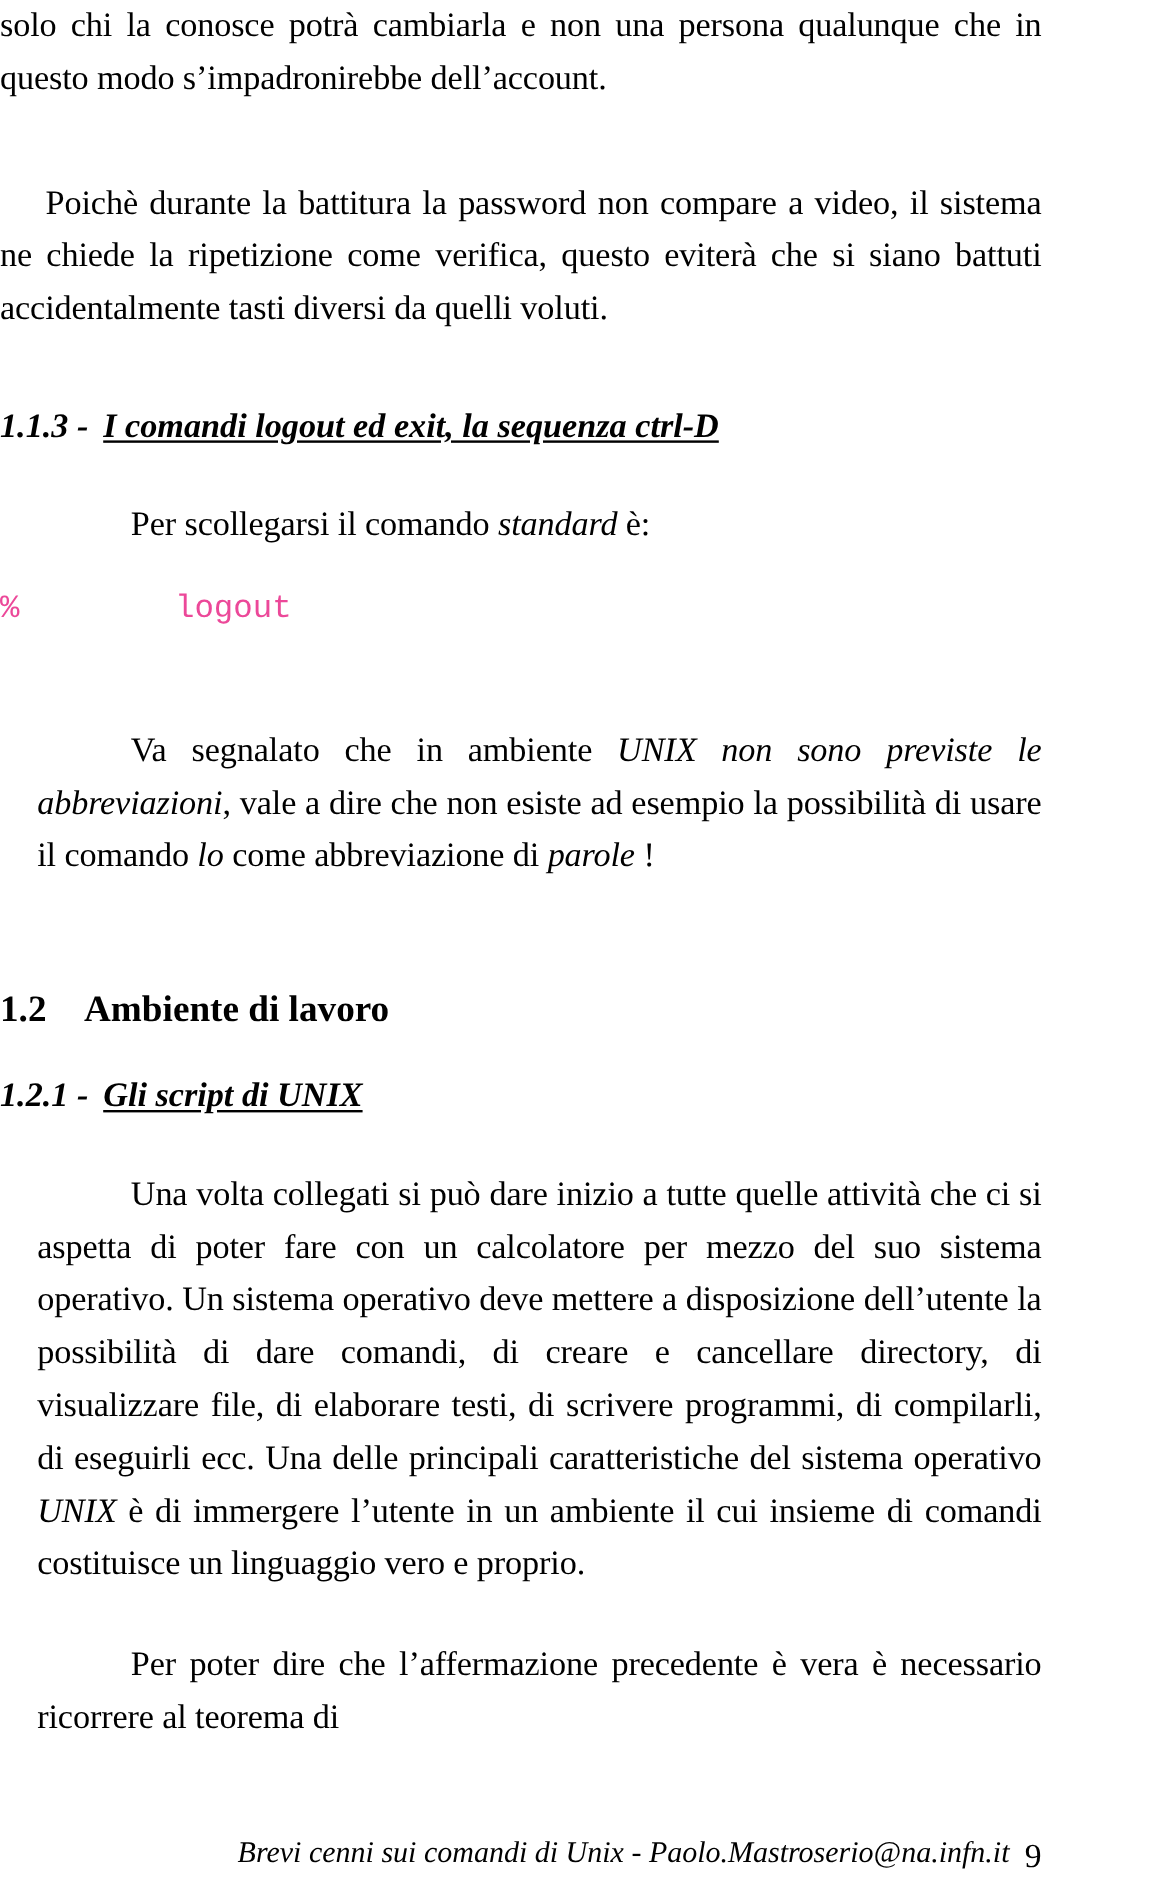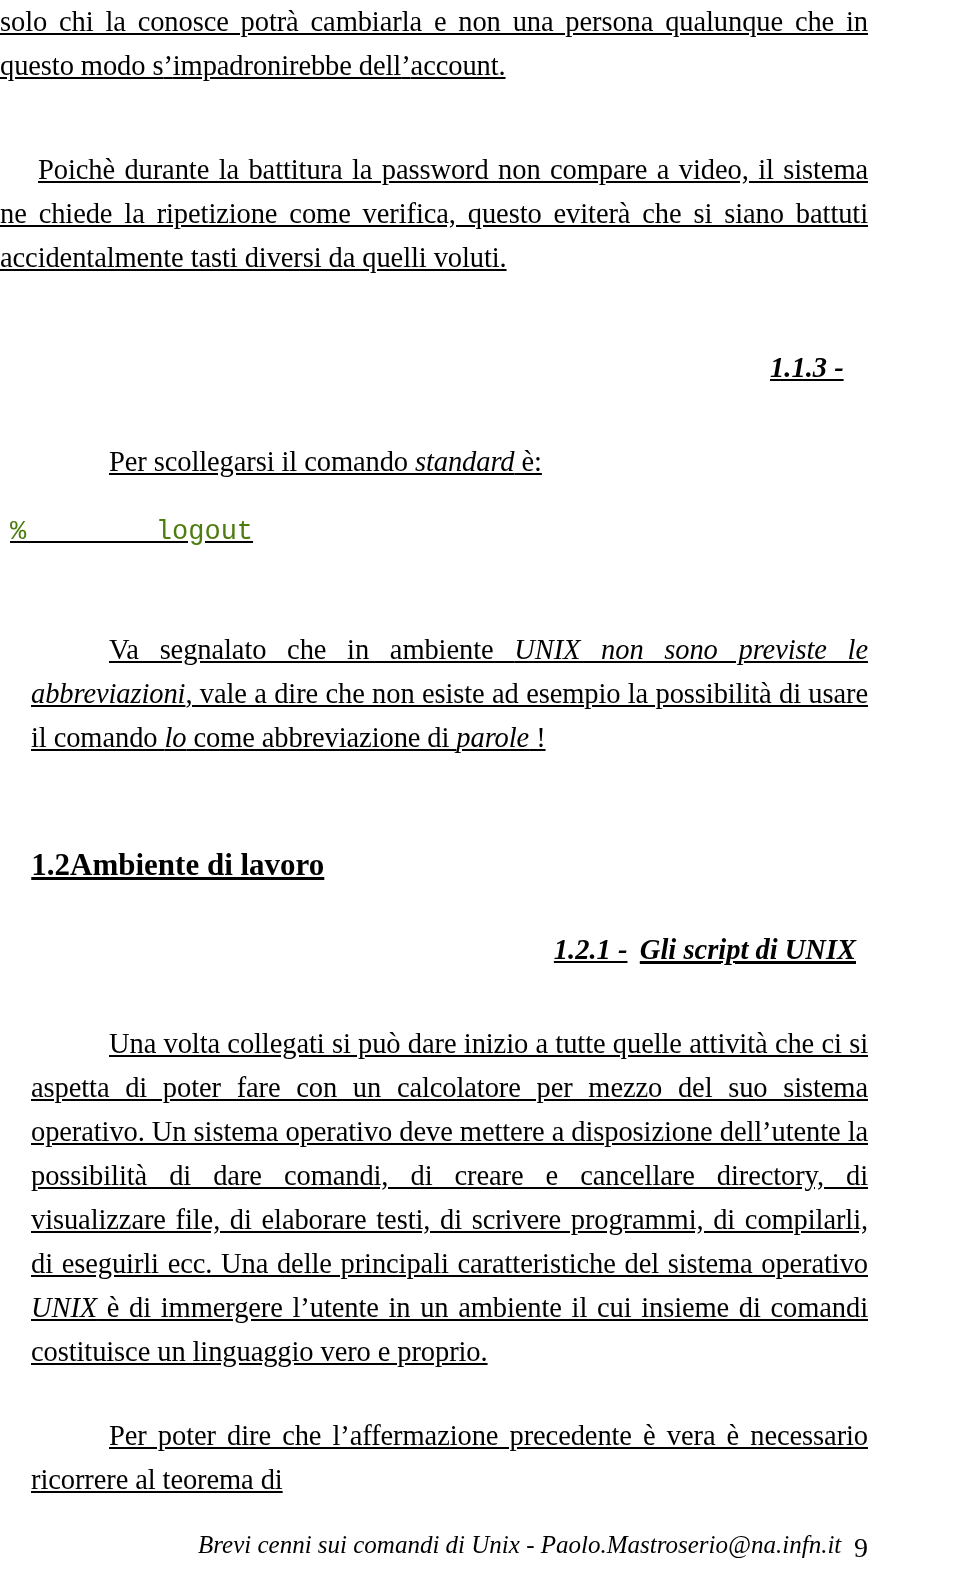--- a/index.html
+++ b/index.html
@@ -14,21 +14,20 @@
     font-family: "Liberation Serif", "DejaVu Serif", serif;
     color: #000000;
     overflow: hidden;
   }
   .page {
     position: relative;
     width: 892px;
     height: 1574px;
     box-sizing: border-box;
     padding: 0 24px 0 0;
-    text-decoration: underline;
   }
 
   
   .para {
     font-size: 28.5px;
     line-height: 44px;
     text-align: justify;
     text-justify: inter-word;
     margin: 0;
     padding: 0;
@@ -40,54 +39,52 @@
 
   i, .it { font-style: italic; }
   .bi { font-style: italic; font-weight: bold; }
 
   
   .h3 {
     font-size: 28.5px;
     line-height: 40px;
     font-weight: bold;
     font-style: italic;
-    margin: 12px;
+    margin: 0;
     display: flex;
     align-items: baseline;
-    justify-content: flex-end;
   }
   .h3 .num {
     width: 86px;
     flex: 0 0 86px;
     text-decoration: none;
   }
   .h3 .ttl {
     text-decoration: underline;
     text-underline-offset: 3px;
   }
   .h2 {
     font-size: 31px;
     line-height: 42px;
     font-weight: bold;
     font-style: normal;
     margin: 0;
     display: flex;
     align-items: baseline;
   }
-  .h2 .num { width: 70px; flex: 0 0 70px; text-align: right; }
+  .h2 .num { width: 70px; flex: 0 0 70px; }
 
   
   .code {
     font-family: "Liberation Mono", "DejaVu Sans Mono", monospace;
     font-size: 27px;
     line-height: 40px;
-    color: #4d7c0f;
+    color: #ec4899;
     white-space: pre;
     margin: 0;
-    padding-left: 10px;
   }
   .sp-28 { height: 28px; }
   .sp-32 { height: 32px; }
   .sp-36 { height: 36px; }
   .sp-40 { height: 40px; }
   .sp-44 { height: 44px; }
   .sp-48 { height: 48px; }
   .sp-56 { height: 56px; }
 
   
@@ -126,20 +123,21 @@
   <p class="para noindent"><span>solo chi la conosce potrà cambiarla e non una persona qualunque che in questo modo s</span><span>’</span><span>impadronirebbe dell</span><span>’</span><span>account.</span></p>
 
   <div class="sp-48"></div>
 
   <p class="para indent">Poichè durante la battitura la password non compare a video, il sistema ne chiede la ripetizione come verifica, questo eviterà che si siano battuti accidentalmente tasti diversi da quelli voluti.</p>
 
   <div class="sp-56"></div>
 
   <h3 class="h3">
     <span class="num">1.1.3 -</span>
+    <span class="ttl">I comandi logout ed exit, la sequenza ctrl-D</span>
   </h3>
 
   <div class="sp-40"></div>
 
   <p class="para indent-big"><span>Per scollegarsi il comando </span><i>standard</i><span> è:</span></p>
 
   <div class="sp-28"></div>
 
   <pre class="code">%        logout</pre>
 

